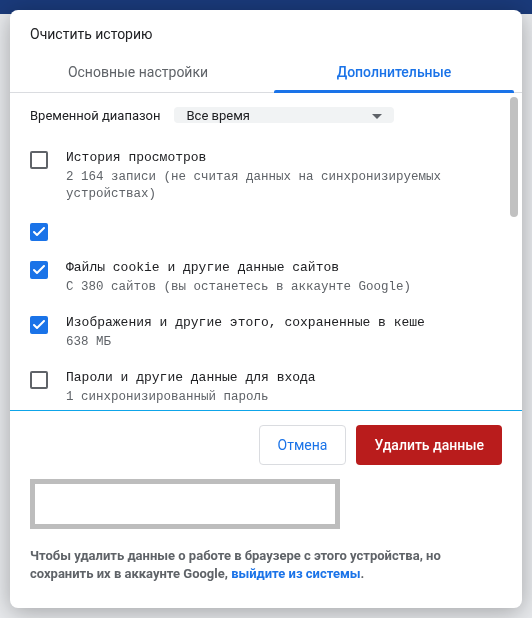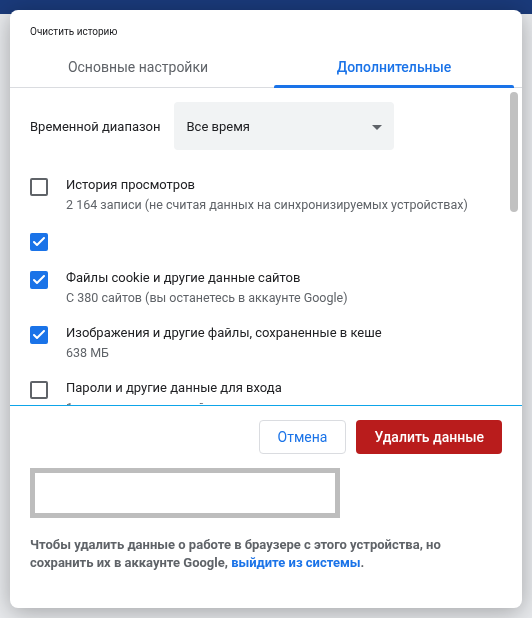--- a/index.html
+++ b/index.html
@@ -23,21 +23,21 @@
     position: absolute;
     left: 10px; right: 10px; top: 10px; bottom: 10px;
     background: #fff;
     border-radius: 8px;
     box-shadow: 0 4px 24px rgba(0,0,0,.3);
     display: flex;
     flex-direction: column;
     overflow: hidden;
   }
   .dlg-title {
-    font-size: 10px;
+    font-size: 14px;
     color: #202124;
     padding: 16px 20px 12px 20px;
   }
   .tabs {
     display: flex;
     border-bottom: 1px solid #dadce0;
     justify-content: flex-end;
   }
   .tab {
     flex: 1;
@@ -76,36 +76,37 @@
     position: absolute; top: 2px; right: 2px; width: 8px; height: 120px;
     background: #c1c1c1; border-radius: 4px;
   }
   .time-row {
     display: flex; align-items: center; gap: 14px;
     margin-bottom: 18px;
   }
   .time-label { font-size: 13px; color: #202124; white-space: nowrap; }
   .select {
     flex: 1;
-    height: 48px;
+    height: 16px;
     background: #f1f3f4;
     border-radius: 4px;
     display: flex; align-items: center;
     padding: 0 12px;
     color: #202124;
     font-size: 13px;
     justify-content: space-between;
     cursor: pointer;
     max-width: 220px;
     text-align: center;
   }
   .chev { color: #5f6368; }
   .item {
     display: flex; align-items: flex-start;
     padding: 8px 0 10px 0;
+    font-family: Liberation Mono, monospace;
   }
   .cb {
     width: 18px; height: 18px;
     border: 2px solid #5f6368;
     border-radius: 2px;
     margin-right: 18px;
     margin-top: 2px;
     flex-shrink: 0;
     display: flex; align-items: center; justify-content: center;
     cursor: pointer;
@@ -117,21 +118,21 @@
   }
   .cb.checked svg { display: block; }
   .cb svg { display: none; }
   .item-text .t1 { font-size: 13px; color: #202124; line-height: 18px; }
   .item-text .t2 { font-size: 12.5px; color: #5f6368; line-height: 17px; margin-top: 2px; }
   .actions {
     display: flex; justify-content: flex-end; gap: 10px;
     padding: 14px 20px;
   }
   .btn {
-    height: 34px;
+    height: 40px;
     padding: 0 18px;
     border-radius: 4px;
     font-size: 14px;
     display: flex; align-items: center;
     cursor: pointer;
     user-select: none;
   }
   .btn-outline {
     border: 1px solid #dadce0;
     color: #1a73e8;
@@ -213,21 +214,21 @@
               <div class="t2">С 380 сайтов (вы останетесь в аккаунте Google)</div>
             </div>
           </div>
           <div class="item">
             <div class="cb checked">
               <svg width="12" height="10" viewBox="0 0 12 10">
                 <path d="M1 5l3 3 7-7" stroke="#fff" stroke-width="2" fill="none" stroke-linecap="round" stroke-linejoin="round"></path>
               </svg>
             </div>
             <div class="item-text">
-              <div class="t1">Изображения и другие файлы, сохраненные в кеше</div>
+              <div class="t1">Изображения и другие этого, сохраненные в кеше</div>
               <div class="t2">638 МБ</div>
             </div>
           </div>
           <div class="item">
             <div class="cb"></div>
             <div class="item-text">
               <div class="t1">Пароли и другие данные для входа</div>
               <div class="t2">1 синхронизированный пароль</div>
             </div>
           </div>

